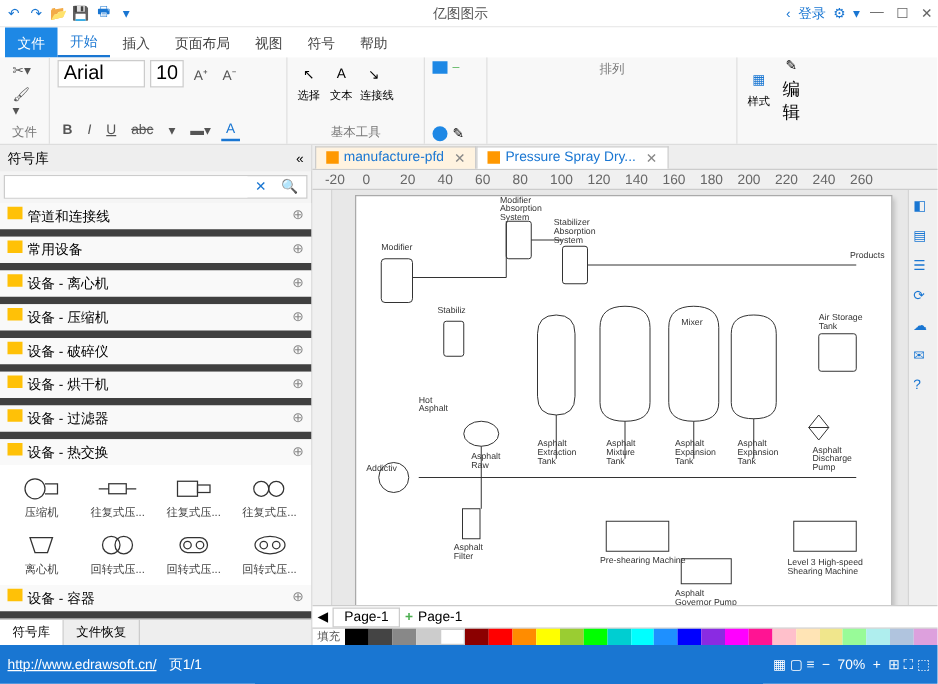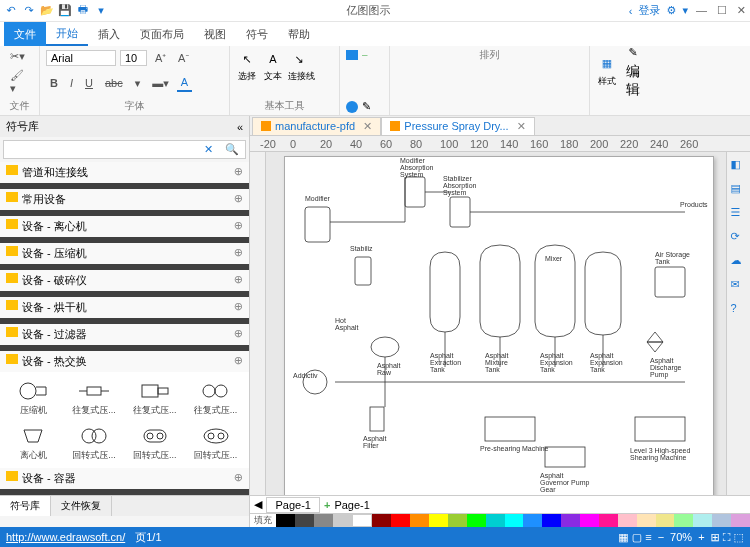--- a/index.html
+++ b/index.html
@@ -13,21 +13,21 @@
 .loginbar{display:flex;gap:6px;align-items:center;color:#1976d2;margin-right:8px}
 .menubar{height:24px;background:#fff;display:flex;align-items:center;padding-left:4px;gap:0}
 .filebtn{background:#1e88e5;color:#fff;padding:3px 10px;height:100%;display:flex;align-items:center}
 .menutab{padding:3px 10px;color:#444;cursor:pointer;height:100%;display:flex;align-items:center}
 .menutab.active{color:#1976d2;border-bottom:2px solid #1976d2}
 .ribbon{height:70px;background:#f8f8f8;border-bottom:1px solid #ddd;display:flex}
 .ribgrp{border-right:1px solid #e0e0e0;padding:2px 6px;display:flex;flex-direction:column;justify-content:space-between}
 .ribgrp .lbl{text-align:center;color:#777;font-size:10px}
 .ribrow{display:flex;gap:4px;align-items:center}
 .ribbtn{padding:2px 4px;color:#555;display:flex;align-items:center;gap:2px}
-.ribsel{border:1px solid #ccc;background:#fff;padding:1px 4px;font-size:11px}
+.ribsel{border:1px solid #ccc;background:#fff;padding:1px 4px;font-size:16px}
 .bigicon{width:22px;height:22px;display:flex;align-items:center;justify-content:center}
 .workarea{flex:1;display:flex;min-height:0}
 .leftpanel{width:250px;border-right:1px solid #ccc;display:flex;flex-direction:column;background:#f5f5f5}
 .panetitle{padding:3px 6px;background:#eee;display:flex;justify-content:space-between;align-items:center;font-size:11px}
 .searchbox{margin:3px;display:flex;border:1px solid #ccc;background:#fff}
 .searchbox input{flex:1;border:none;padding:2px 4px;outline:none}
 .searchbox .sicon{padding:2px 6px;color:#1976d2}
 .catlist{overflow-y:auto}
 .catitem{padding:3px 6px;border-bottom:6px solid #404040;background:#f9f9f9;display:flex;align-items:flex-start;gap:4px;cursor:pointer}
 .catitem .folder{width:12px;height:10px;background:#ffc107;display:inline-block}
@@ -49,21 +49,21 @@
 .canvas{flex:1;background:#e8e8e8;position:relative;overflow:hidden}
 .page{position:absolute;left:18px;top:4px;width:430px;height:360px;background:#fff;border:1px solid #aaa;box-shadow:2px 2px 4px rgba(0,0,0,.2)}
 .dlabel{position:absolute;font-size:7px;color:#333;white-space:nowrap}
 .rside{width:24px;background:#f0f0f0;border-left:1px solid #ccc;display:flex;flex-direction:column;gap:8px;padding-top:6px;align-items:center}
 .rside span{width:16px;height:16px;color:#1976d2}
 .pgbar{height:18px;background:#fff;border-top:1px solid #ccc;display:flex;align-items:center;font-size:10px;padding:0 4px;gap:4px}
 .colorbar{height:14px;display:flex;border-top:1px solid #ccc}
 .colorbar .cl{color:#555;font-size:9px;padding:0 4px;display:flex;align-items:center}
 .colorswatch{flex:1;display:flex}
 .colorswatch span{flex:1;height:100%}
-.statusbar{height:20px;background:#1976d2;color:#fff;display:flex;align-items:center;padding:0 6px;font-size:10px;gap:10px}
+.statusbar{height:31px;background:#1976d2;color:#fff;display:flex;align-items:center;padding:0 6px;font-size:10px;gap:10px}
 .statusbar .r{margin-left:auto;display:flex;gap:6px;align-items:center}
 svg{overflow:visible}
 </style>
 </head>
 <body>
 
 <div class="titlebar">
   <div class="qat">
     <span>↶</span>
     <span>↷</span>
@@ -115,21 +115,20 @@
     </div>
     <div class="ribrow">
       <span class="ribbtn" style="font-weight:bold">B</span>
       <span class="ribbtn" style="font-style:italic">I</span>
       <span class="ribbtn" style="text-decoration:underline">U</span>
       <span class="ribbtn" style="text-decoration:line-through">abc</span>
       <span class="ribbtn">▾</span>
       <span class="ribbtn">▬▾</span>
       <span class="ribbtn" style="color:#1976d2;border-bottom:2px solid #1976d2">A</span>
     </div>
-    <div class="lbl">字体</div>
   </div>
   <div class="ribgrp" style="width:110px">
     <div class="ribrow" style="height:44px;align-items:flex-start">
       <div style="text-align:center">
           <div class="bigicon">↖</div>
           <div style="font-size:9px">选择</div>
         </div>
       <div style="text-align:center">
           <div class="bigicon">A</div>
           <div style="font-size:9px">文本</div>

